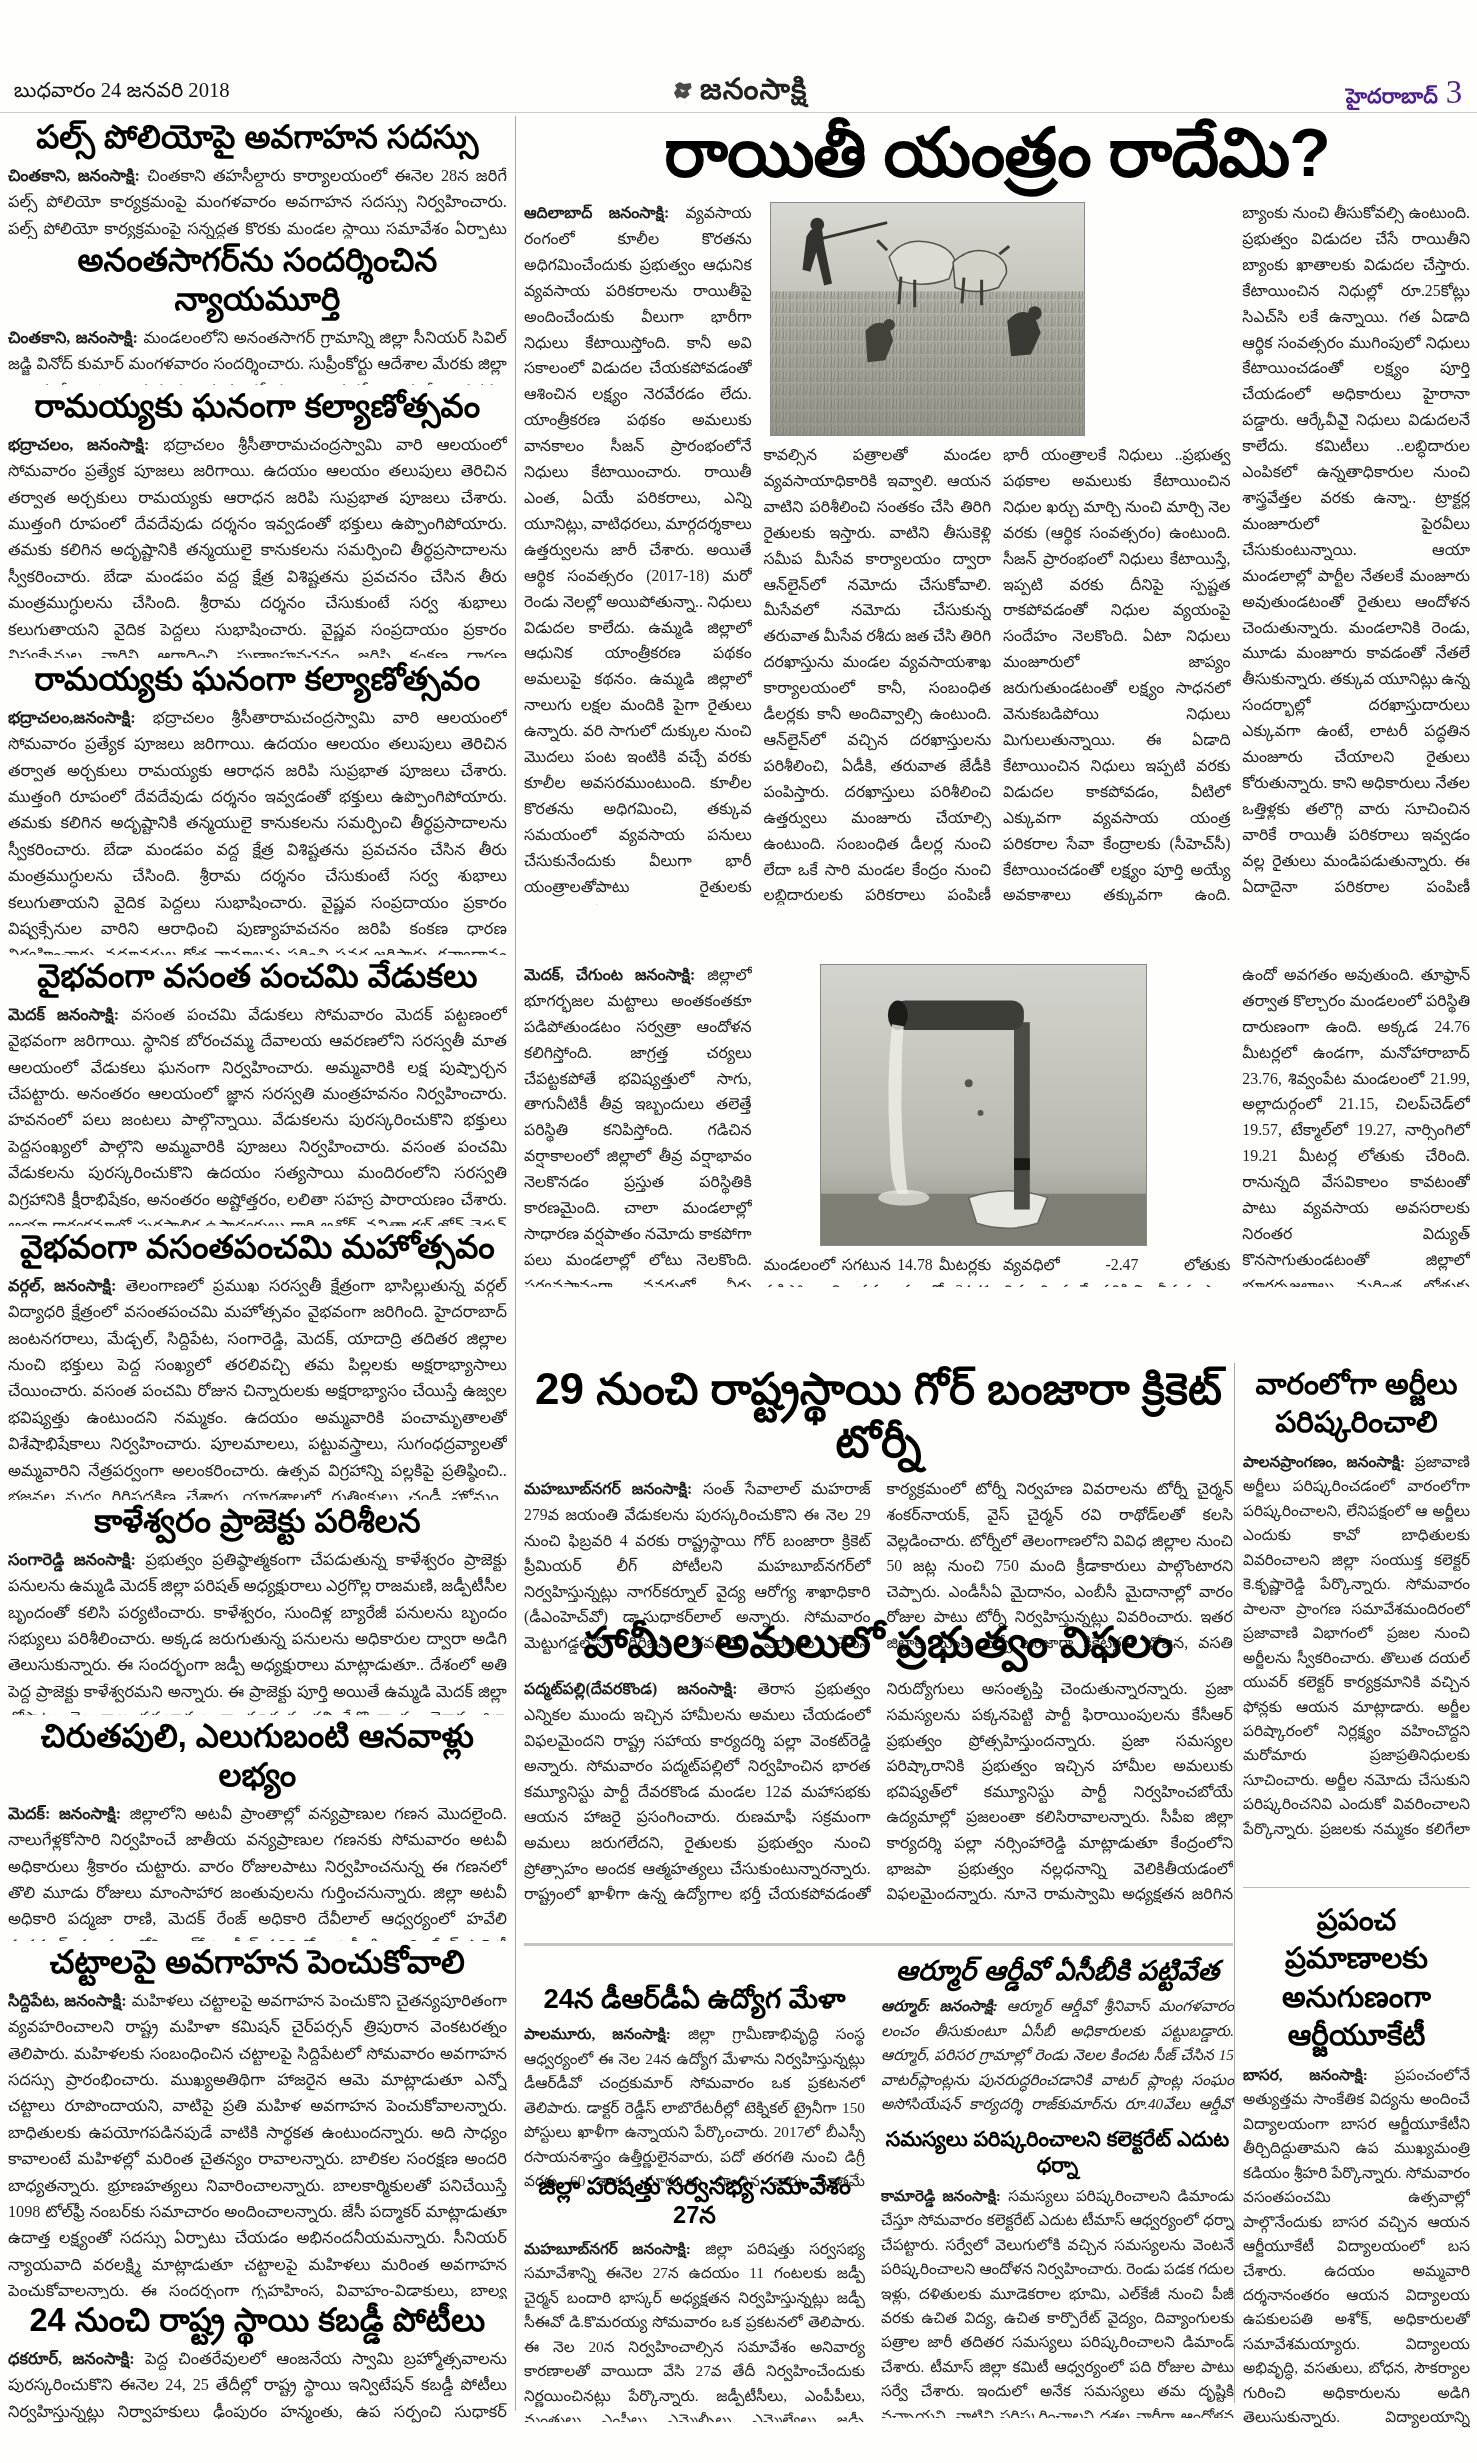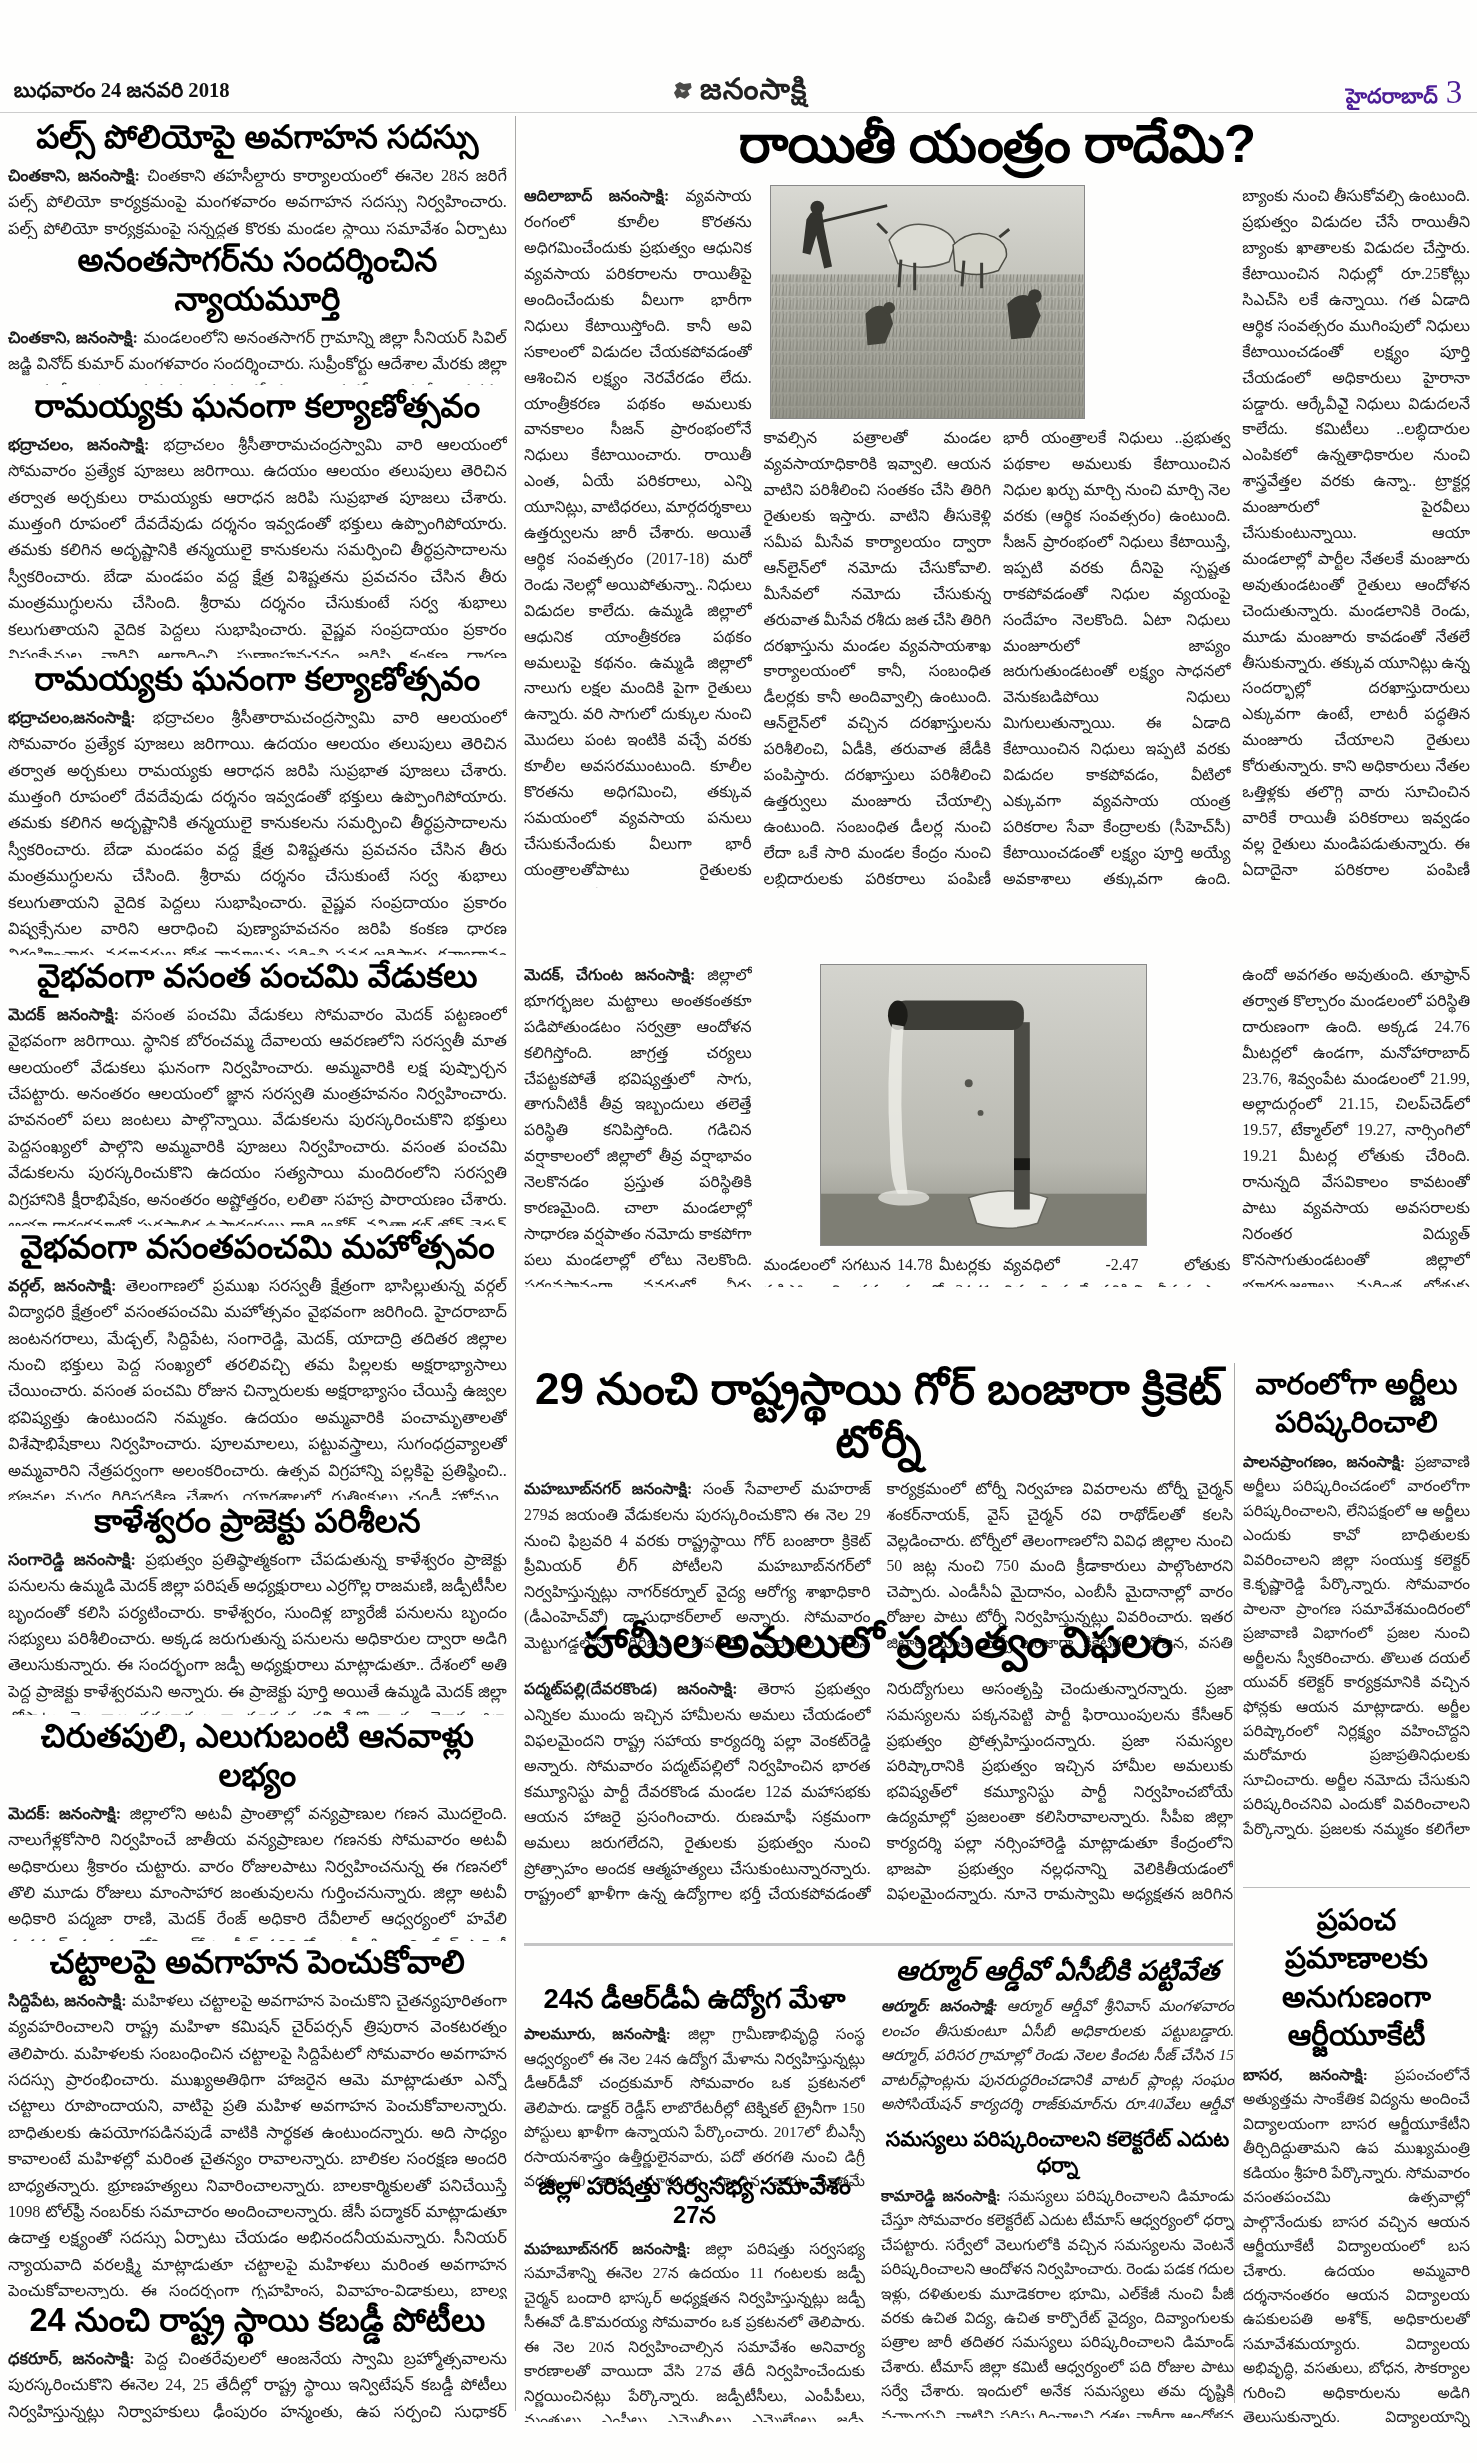--- a/index.html
+++ b/index.html
@@ -1,21 +1,21 @@
 <!DOCTYPE html>
 <html><head>
 <meta charset="utf-8">
 <style>
   html,body{margin:0;padding:0;}
   body{background:#ffffff;font-family:"Liberation Serif","DejaVu Serif",serif;color:#1b1b1b;}
   #page{position:relative;width:1478px;height:2464px;background:#fefefd;overflow:hidden;}
 
   
   #header{position:absolute;left:0;top:69px;width:1478px;height:43px;}
-  .hdr-date{position:absolute;left:13.8px;top:9.9px;font-size:20.7px;font-weight:bold;color:#111;}
+  .hdr-date{position:absolute;left:13.8px;top:9.9px;font-size:20.7px;font-weight:normal;color:#111;}
   .masthead{position:absolute;left:0;right:0;top:3.9px;text-align:center;font-size:29.6px;font-weight:bold;color:#222;letter-spacing:1px;}
   .masthead svg{vertical-align:-3.9px;margin-right:5.9px;}
   .hdr-right{position:absolute;right:15.8px;top:5px;font-size:20.7px;font-weight:bold;color:#4c1d95;text-align:center;}
   .hdr-right .pageno{font-size:33px;font-weight:normal;margin-left:7.9px;}
   .hrule-top{position:absolute;left:0;top:112px;width:1478px;border-top:1px solid #cccccc;}
 
   
   .vrule{position:absolute;border-left:1px solid #a8a8a8;}
   .vr1{left:515px;top:116px;height:2295px;}
   .vr2{left:1234px;top:1363px;height:1040px;}
@@ -32,21 +32,21 @@
   #leftcol{position:absolute;left:7.9px;top:116px;width:499px;}
   .lart{overflow:hidden;}
   .lart .head{font-size:32.5px;line-height:1.2;margin:2px 0 5.9px;}
   .lart .body{font-size:16.3px;line-height:1.62;}
   .la0{height:123px;} .la1{height:146px;} .la2{height:273px;} .la3{height:297px;}
   .la4{height:271px;} .la5{height:274px;} .la6{height:215px;} .la7{height:226px;}
   .la8{height:358px;} .la9{height:130px;}
 
   
   #mainart{position:absolute;left:524px;top:114px;width:946px;height:835px;}
-  #mainart .head{font-size:53px;line-height:1.12;letter-spacing:-1px;}
+  #mainart .head{font-size:68px;line-height:1.12;letter-spacing:-1px;}
   .cols4{position:relative;display:flex;gap:11.8px;margin-top:9.9px;}
   .c{flex:1;overflow:hidden;font-size:15.8px;line-height:1.64;text-align:justify;}
   #mainart .cols4{height:705px;}
   .spacer-main{height:242px;}
   .photo{position:absolute;border:1px solid #888;background:#cfcfc9;}
   #farmphoto{left:246px;top:2px;width:313px;height:232px;}
 
   
   #gwart{position:absolute;left:524px;top:952px;width:946px;height:408px;}
   #gwart .head{font-size:51px;line-height:1.15;}

